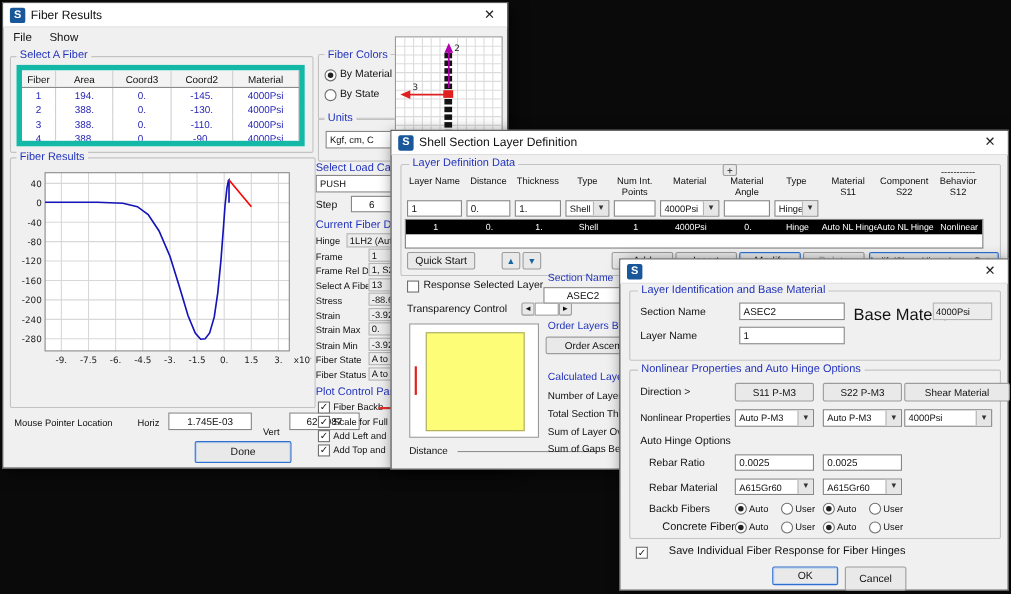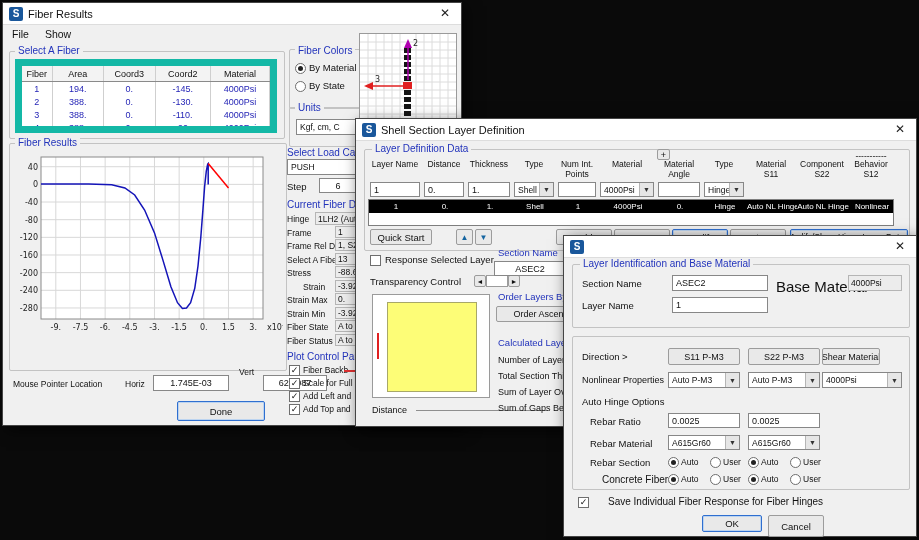--- a/index.html
+++ b/index.html
@@ -22,21 +22,21 @@
   .combo{position:absolute;background:#fff;border:1px solid #878787;display:flex;align-items:stretch;overflow:hidden;box-sizing:border-box}
   .combo .cv{flex:1;font-size:8.5px;display:flex;align-items:center;padding:0 3px;white-space:nowrap;overflow:hidden}
   .combo .ca{flex:0 0 13px;background:#e6e6e6;border-left:1px solid #b5b5b5;font-size:7px;display:flex;align-items:center;justify-content:center;color:#333}
   .btn{position:absolute;background:#e9e9e9;border:1px solid #9c9c9c;border-radius:2px;font-size:9.5px;display:flex;align-items:center;justify-content:center;box-sizing:border-box;white-space:nowrap;overflow:hidden;color:#111}
   .btn.def{border-color:#2f6fd0;box-shadow:inset 0 0 0 1px #bcd4f0}
   .btn.dis{color:#9b9b9b}
   .cb{position:absolute;width:11px;height:11px;background:#fff;border:1px solid #6e6e6e;box-sizing:border-box;font-size:9px;line-height:9px;text-align:center;color:#111}
   .cb.on::before{content:"✓"}
   .radio{position:absolute;width:11px;height:11px;border:1px solid #6e6e6e;border-radius:50%;background:#fff;box-sizing:border-box}
   .radio.sel::after{content:"";position:absolute;left:2px;top:2px;width:5px;height:5px;border-radius:50%;background:#222}
-  .ftable{position:absolute;background:#fff;border:7px solid #14b8a6;overflow:hidden;box-sizing:border-box}
+  .ftable{position:absolute;background:#fff;border:5px solid #14b8a6;overflow:hidden;box-sizing:border-box}
   .frow{display:flex;height:13px}
   .fhead{height:15px;background:#f3f3f3;border-bottom:1px solid #8a8a8a}
   .fcell{box-sizing:border-box;border-right:1px solid #cfcfcf;display:flex;align-items:center;justify-content:center;font-size:9px;color:#1f1fb4;overflow:hidden}
   .fhead .fcell{color:#111}
   .hdr{position:absolute;font-size:8.5px;text-align:center;white-space:nowrap;overflow:hidden;color:#111}
   .listbox{position:absolute;background:#fff;border:1px solid #7e7e7e;box-sizing:border-box;overflow:hidden}
   .selrow{position:absolute;left:0;top:0;right:0;height:13px;background:#000}
   .cellw{position:absolute;top:0;height:13px;line-height:13px;font-size:8px;color:#fff;text-align:center;white-space:nowrap;overflow:hidden}
   .pbox{position:absolute;background:#fff;border:1px solid #9a9a9a;box-sizing:border-box}
   .redline{position:absolute;height:2px;background:#e03030}
@@ -209,21 +209,21 @@
         <text x="27" y="159.96457765667574" text-anchor="end" font-size="8">-280</text>
         <rect x="30" y="6" width="222" height="162" fill="none" stroke="#8a8a8a"></rect>
         <polyline points="30.0,32.9 77.7,32.9 100.7,33.8 113.9,36.9 123.7,44.0 133.6,59.0 143.5,81.9 151.7,108.4 159.9,135.8 166.5,151.7 171.4,157.4 175.5,157.0 179.6,151.7 183.8,137.1 187.0,115.0 189.8,86.3 192.0,57.6 193.6,35.6 195.3,20.1 196.7,13.1 197.2,12.6 197.2,33.4" fill="none" stroke="#1414b8" stroke-width="1.5"></polyline>
         <polyline points="197.2,12.6 217.5,36.9" fill="none" stroke="#ff0000" stroke-width="1.5"></polyline>
         <text x="256" y="179" text-anchor="start" font-size="8">x10<tspan dy="-3" font-size="6">-3</tspan></text>
       </svg>
 
   <span class="lbl sm" style="left:10px;top:376px">Mouse Pointer Location</span>
   <span class="lbl sm" style="left:122px;top:376px">Horiz</span>
   <div class="tfield ctr" style="left:150px;top:372px;width:76px;height:16px">1.745E-03</div>
-  <span class="lbl sm" style="left:236px;top:364px">Vert</span>
+  <span class="lbl sm" style="left:236px;top:384px">Vert</span>
   <div class="tfield ctr" style="left:260px;top:372px;width:64px;height:16px">62.6087</div>
 
   <div class="btn def" style="left:174px;top:398px;width:88px;height:20px">Done</div>
 
   <span class="lbl blue" style="left:284px;top:144px;font-size:10px">Select Load Case</span>
   <div class="combo" style="left:284px;top:156px;width:120px;height:16px">
     <span class="cv">PUSH</span>
     <span class="ca">▼</span>
   </div>
   <span class="lbl" style="left:284px;top:178px;font-size:9.5px">Step</span>
@@ -233,21 +233,21 @@
   <span class="lbl sm" style="left:284px;top:211px">Hinge</span>
   <div class="dfield" style="left:312px;top:209px;width:140px;height:13px">1LH2 (Auto</div>
   <span class="lbl sm" style="left:284px;top:225px">Frame</span>
   <div class="dfield" style="left:332px;top:223px;width:118px;height:12px">1</div>
   <span class="lbl sm" style="left:284px;top:238px">Frame Rel Dist</span>
   <div class="dfield" style="left:332px;top:236px;width:118px;height:12px">1, S2</div>
   <span class="lbl sm" style="left:284px;top:252px">Select A Fiber</span>
   <div class="dfield" style="left:332px;top:250px;width:118px;height:12px">13</div>
   <span class="lbl sm" style="left:284px;top:265px">Stress</span>
   <div class="dfield" style="left:332px;top:263px;width:118px;height:12px">-88.629</div>
-  <span class="lbl sm" style="left:300px;top:279px">Strain</span>
+  <span class="lbl sm" style="left:284px;top:279px">Strain</span>
   <div class="dfield" style="left:332px;top:277px;width:118px;height:12px">-3.9288</div>
   <span class="lbl sm" style="left:284px;top:292px">Strain Max</span>
   <div class="dfield" style="left:332px;top:290px;width:118px;height:12px">0.</div>
   <span class="lbl sm" style="left:284px;top:306px">Strain Min</span>
   <div class="dfield" style="left:332px;top:304px;width:118px;height:12px">-3.9288</div>
   <span class="lbl sm" style="left:284px;top:319px">Fiber State</span>
   <div class="dfield" style="left:332px;top:317px;width:118px;height:12px">A to &lt;=</div>
   <span class="lbl sm" style="left:284px;top:333px">Fiber Status</span>
   <div class="dfield" style="left:332px;top:331px;width:118px;height:12px">A to &lt;=</div>
 
@@ -368,26 +368,27 @@
 
   <span class="glabel" style="left:16px;top:22px">Layer Identification and Base Material</span>
   <div class="group" style="left:8px;top:28px;width:336px;height:62px"></div>
   <span class="lbl" style="left:18px;top:42px;font-size:9.5px">Section Name</span>
   <div class="tfield" style="left:108px;top:39px;width:96px;height:16px">ASEC2</div>
   <span class="lbl" style="left:212px;top:42px;font-size:15px">Base Material</span>
   <div class="dfield" style="left:284px;top:39px;width:54px;height:16px">4000Psi</div>
   <span class="lbl" style="left:18px;top:64px;font-size:9.5px">Layer Name</span>
   <div class="tfield" style="left:108px;top:61px;width:96px;height:16px">1</div>
 
+  <span class="glabel" style="left:16px;top:94px">Nonlinear Properties and Auto Hinge Options</span>
   <div class="group" style="left:8px;top:100px;width:336px;height:152px"></div>
 
   <span class="lbl" style="left:18px;top:115px;font-size:9.5px">Direction &gt;</span>
   <div class="btn" style="left:104px;top:112px;width:72px;height:17px;font-size:9px">S11 P-M3</div>
   <div class="btn" style="left:184px;top:112px;width:72px;height:17px;font-size:9px">S22 P-M3</div>
-  <div class="btn" style="left:258px;top:112px;width:58px;height:17px;font-size:9px">Shear Material</div>
+  <div class="btn" style="left:258px;top:112px;width:96px;height:17px;font-size:9px">Shear Material</div>
 
   <span class="lbl" style="left:18px;top:139px;font-size:9px">Nonlinear Properties</span>
   <div class="combo" style="left:104px;top:136px;width:72px;height:16px">
     <span class="cv">Auto P-M3</span>
         <span class="ca">▼</span>
   </div>
   <div class="combo" style="left:184px;top:136px;width:72px;height:16px">
     <span class="cv">Auto P-M3</span>
         <span class="ca">▼</span>
   </div>
@@ -405,21 +406,21 @@
   <span class="lbl" style="left:26px;top:202px;font-size:9.5px">Rebar Material</span>
   <div class="combo" style="left:104px;top:199px;width:72px;height:15px">
     <span class="cv">A615Gr60</span>
         <span class="ca">▼</span>
   </div>
   <div class="combo" style="left:184px;top:199px;width:72px;height:15px">
     <span class="cv">A615Gr60</span>
         <span class="ca">▼</span>
   </div>
 
-  <span class="lbl" style="left:26px;top:221px;font-size:9.5px">Rebar Section</span>
+  <span class="lbl" style="left:26px;top:221px;font-size:9.5px">Backb Fibers</span>
   <span class="radio sel" style="left:104px;top:221px"></span>
   <span class="lbl" style="left:117px;top:221px;font-size:8.5px">Auto</span>
   <span class="radio" style="left:146px;top:221px"></span>
   <span class="lbl" style="left:159px;top:221px;font-size:8.5px">User</span>
   <span class="radio sel" style="left:184px;top:221px"></span>
   <span class="lbl" style="left:197px;top:221px;font-size:8.5px">Auto</span>
   <span class="radio" style="left:226px;top:221px"></span>
   <span class="lbl" style="left:239px;top:221px;font-size:8.5px">User</span>
 
   <span class="lbl" style="left:38px;top:238px;font-size:10px">Concrete Fibers</span>

